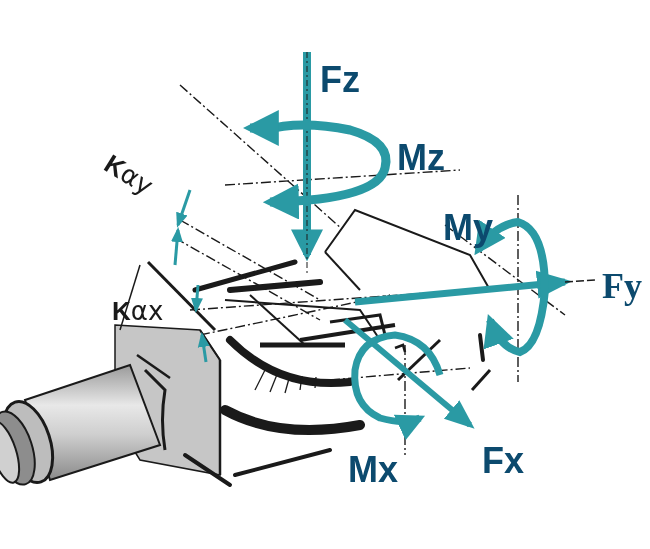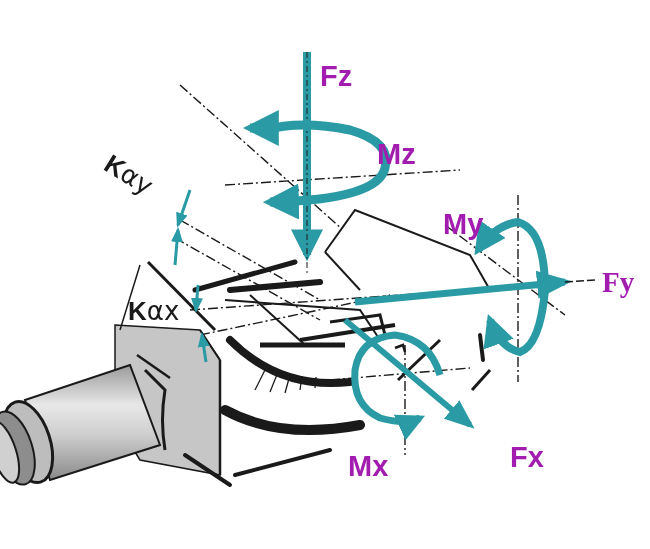--- a/index.html
+++ b/index.html
@@ -1,18 +1,18 @@
 <!DOCTYPE html>
 <html><head>
 <meta charset="utf-8">
 <style>
   html, body { margin: 0; padding: 0; background: #ffffff; }
   body { width: 650px; height: 549px; overflow: hidden; position: relative; font-family: "Liberation Sans", sans-serif; }
   #canvas { position: absolute; left: 0; top: 0; width: 650px; height: 549px; }
-  .lbl { position: absolute; font-family: "Liberation Sans", sans-serif; font-weight: bold; color: #a21caf; font-size: 29px; line-height: 1; white-space: nowrap; }
+  .lbl { position: absolute; font-family: "Liberation Sans", sans-serif; font-weight: bold; color: #0c4a6e; font-size: 36px; line-height: 1; white-space: nowrap; }
   .lbl-greek { position: absolute; font-family: "DejaVu Sans", sans-serif; color: #1a1a1a; font-size: 26px; line-height: 1; white-space: nowrap; }
   .lbl-greek .k { font-family: "Liberation Sans", sans-serif; font-weight: bold; }
 </style>
 </head>
 <body>
 
 <svg id="canvas" viewBox="0 0 650 549" xmlns="http://www.w3.org/2000/svg">
   <defs>
     <marker id="ah" viewBox="0 0 10 10" refX="8" refY="5" markerWidth="4" markerHeight="4" orient="auto-start-reverse">
       <path d="M0,0 L10,5 L0,10 z" fill="#2a9aa4"></path>
@@ -110,24 +110,24 @@
     <path d="M440 375 Q430 340 395 335 Q360 338 355 370 Q352 405 380 418 Q405 425 420 418" stroke-width="7" marker-end="url(#ah)"></path>
 
     <line x1="190" y1="190" x2="178" y2="225" stroke-width="3" marker-end="url(#ahs)"></line>
     <line x1="175" y1="265" x2="178" y2="230" stroke-width="3" marker-end="url(#ahs)"></line>
     <line x1="198" y1="285" x2="196" y2="310" stroke-width="3" marker-end="url(#ahs)"></line>
     <line x1="206" y1="362" x2="202" y2="335" stroke-width="3" marker-end="url(#ahs)"></line>
   </g>
 </svg>
 
 <div class="lbl" style="left:320px; top:62px;">Fz</div>
-<div class="lbl" style="left:377px; top:140px;">Mz</div>
+<div class="lbl" style="left:397px; top:140px;">Mz</div>
 <div class="lbl" style="left:443px; top:210px;">My</div>
 <div class="lbl" style="left:602px; top:268px;font-family:Liberation Serif, serif;">Fy</div>
 <div class="lbl" style="left:348px; top:452px;">Mx</div>
-<div class="lbl" style="left:510px; top:443px;">Fx</div>
+<div class="lbl" style="left:482px; top:443px;">Fx</div>
 
 <div class="lbl-greek" style="left:114px; top:150px; transform: rotate(32deg); transform-origin: left top;">
   <span class="k">K</span><span>αy</span>
 </div>
-<div class="lbl-greek" style="left:128px; top:298px;text-align:right;">
+<div class="lbl-greek" style="left:112px; top:298px;text-align:right;">
   <span class="k">K</span><span>αx</span>
 </div>
 
 </body></html>

